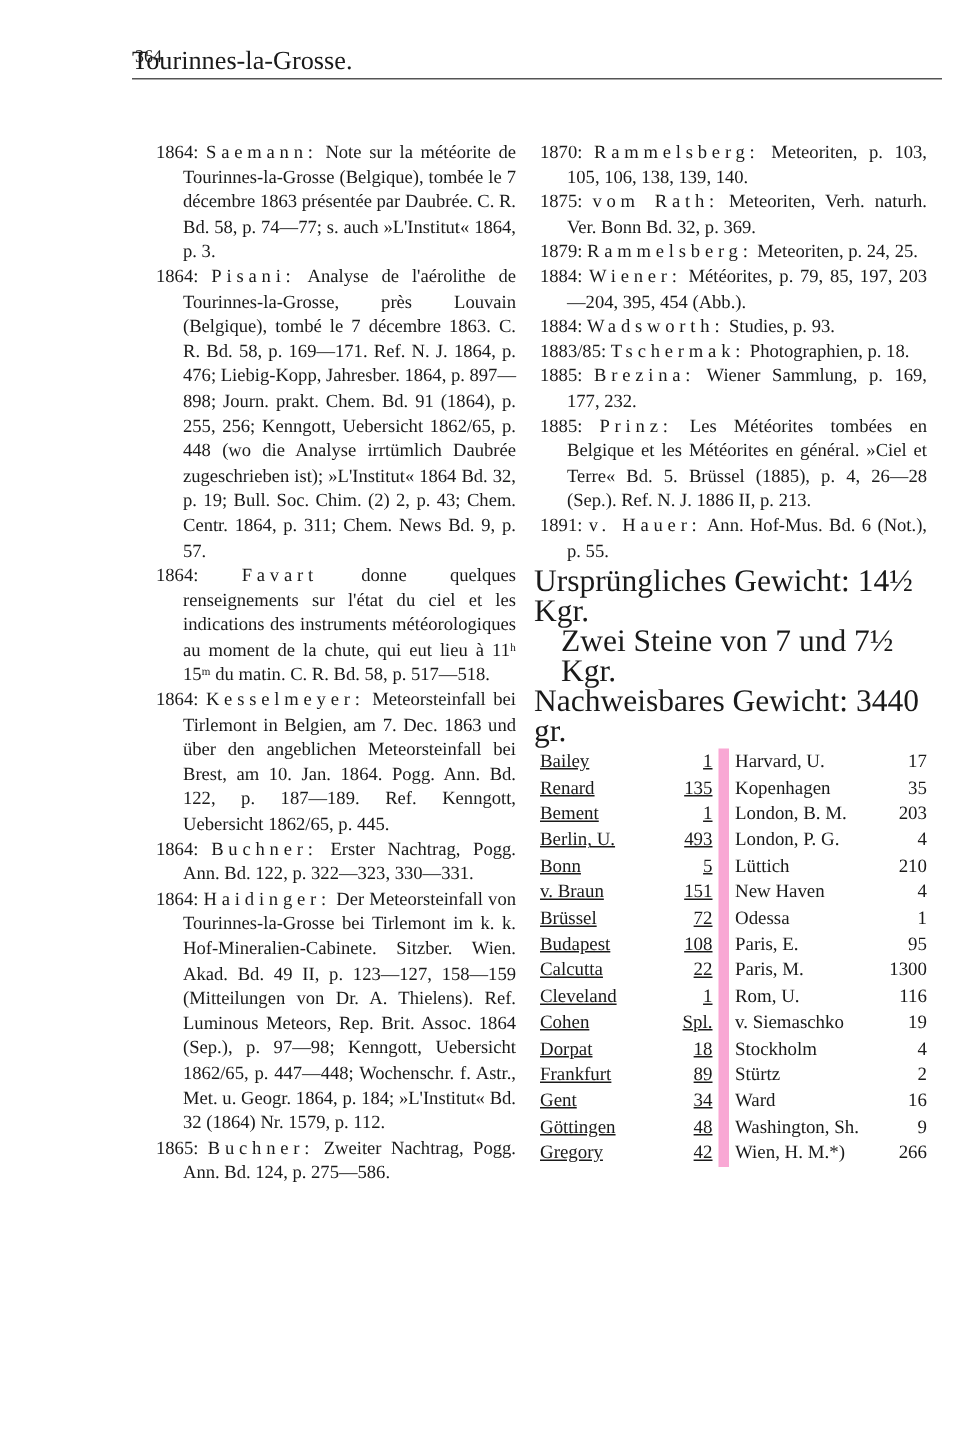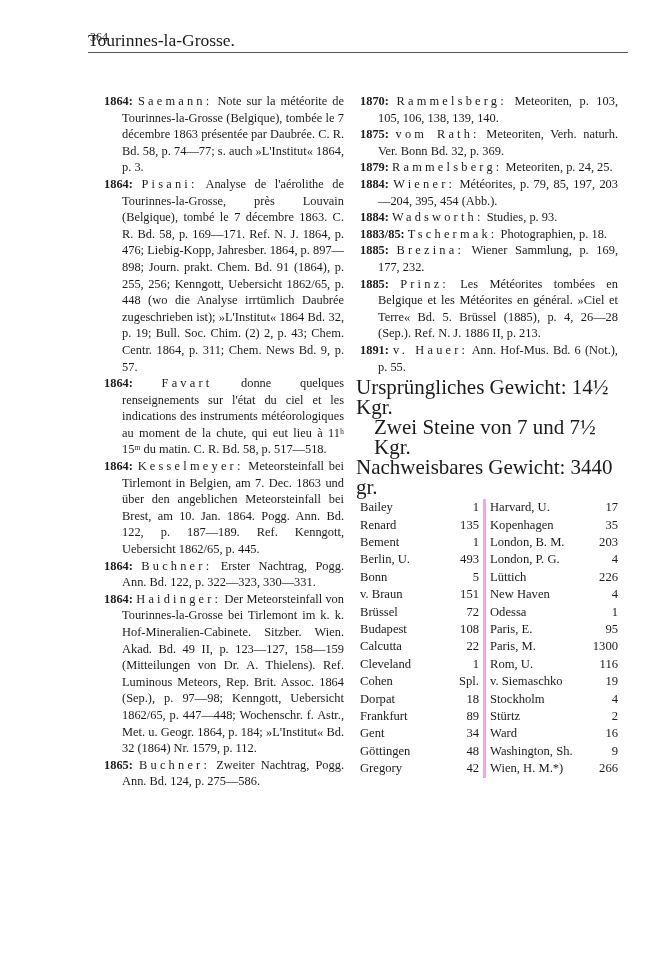--- a/index.html
+++ b/index.html
@@ -13,34 +13,34 @@
       border-bottom: 1px solid #555;
     }
     .page-number { position: absolute; left: 2px; top: 2px; font-size: 12px; }
     .running-title { position: absolute; left: 0; right: 0; top: 2px; font-size: 17.5px; }
 
     .col { position: absolute; top: 93px; font-size: 12.4px; line-height: 16.6px; }
     .col-left { left: 104px; width: 240px; }
     .col-right { left: 360px; width: 258px; }
 
     .entry { text-indent: -18px; padding-left: 18px; text-align: justify; margin: 0; }
-    .year { font-weight: bold; }
+    .year { font-weight: normal; }
     .author { letter-spacing: 3.2px; }
 
     .weights { margin-top: 2px; font-size: 21px; line-height: 20px; }
     .weights .w1 { margin-left: -4px; }
     .weights .w2 { padding-left: 14px; }
     .weights .w3 { margin-left: -4px; }
 
     .coll-table {
       margin-top: 2px; display: grid; grid-template-columns: 126px 132px;
       font-size: 12.6px; line-height: 17.4px;
     }
     .coll-col { display: flex; flex-direction: column; }
-    .coll-col.left { border-right: 3px solid #f9a8d4; padding-right: 4px; }
+    .coll-col.left { border-right: 7px solid #f9a8d4; padding-right: 4px; text-decoration: underline; }
     .coll-col.right { padding-left: 4px; justify-content: center; }
     .coll-row { display: flex; justify-content: space-between; }
   </style>
 </head>
 <body>
 
 <div class="page-header">
   <span class="page-number">364</span>
   <div class="running-title">Tourinnes-la-Grosse.</div>
 </div>
@@ -151,21 +151,21 @@
         <div class="coll-row">
           <span>London, B. M.</span>
           <span>203</span>
         </div>
         <div class="coll-row">
           <span>London, P. G.</span>
           <span>4</span>
         </div>
         <div class="coll-row">
           <span>Lüttich</span>
-          <span>226</span>
+          <span>210</span>
         </div>
         <div class="coll-row">
           <span>New Haven</span>
           <span>4</span>
         </div>
         <div class="coll-row">
           <span>Odessa</span>
           <span>1</span>
         </div>
         <div class="coll-row">

